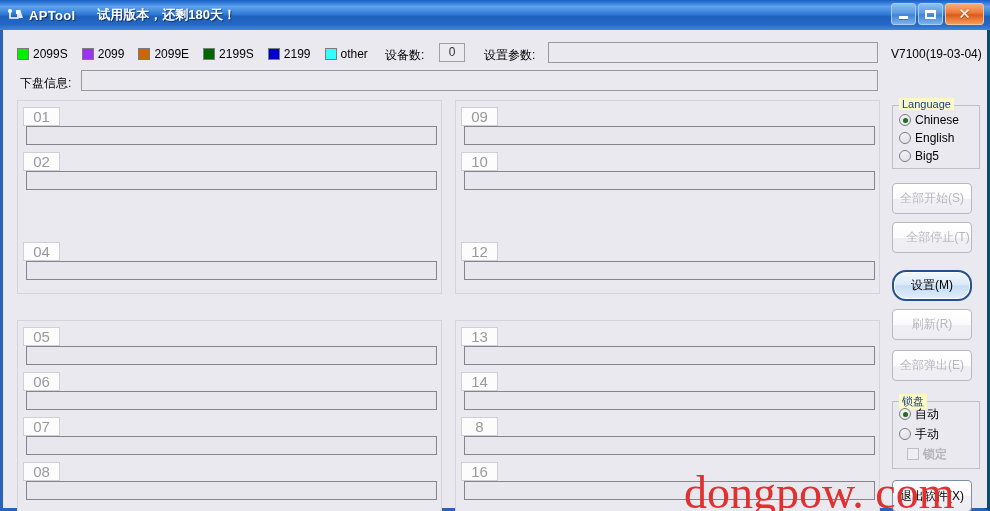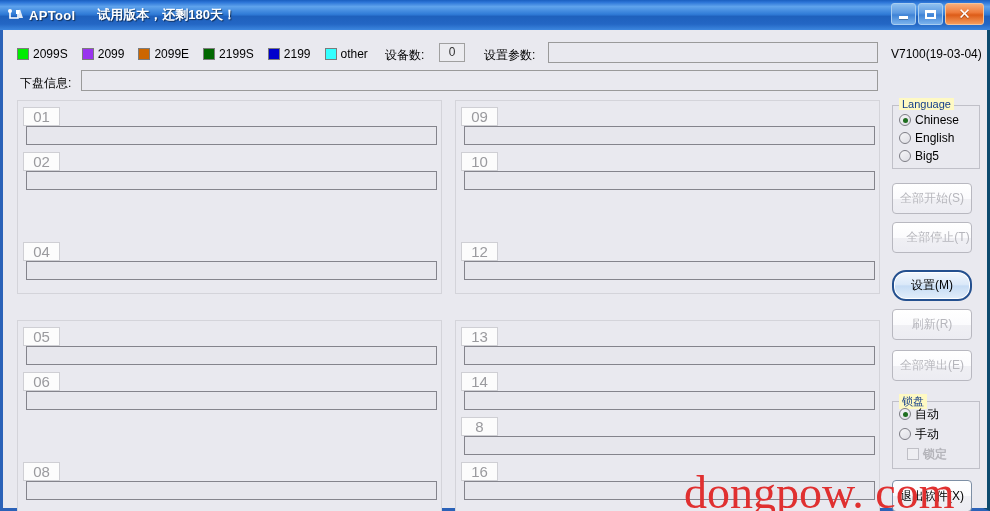--- a/index.html
+++ b/index.html
@@ -461,20 +461,24 @@
 
     <div class="port-panel" id="panel-bot-left">
       <div class="port-row" style="top:6px">
         <div class="port-num">05</div>
         <div class="port-field"></div>
       </div>
       <div class="port-row" style="top:51px">
         <div class="port-num">06</div>
         <div class="port-field"></div>
       </div>
+      <div class="port-row" style="top:96px">
+        <div class="port-num">07</div>
+        <div class="port-field"></div>
+      </div>
       <div class="port-row" style="top:141px">
         <div class="port-num">08</div>
         <div class="port-field"></div>
       </div>
     </div>
 
     <div class="port-panel" id="panel-bot-right">
       <div class="port-row" style="top:6px">
         <div class="port-num">13</div>
         <div class="port-field"></div>

